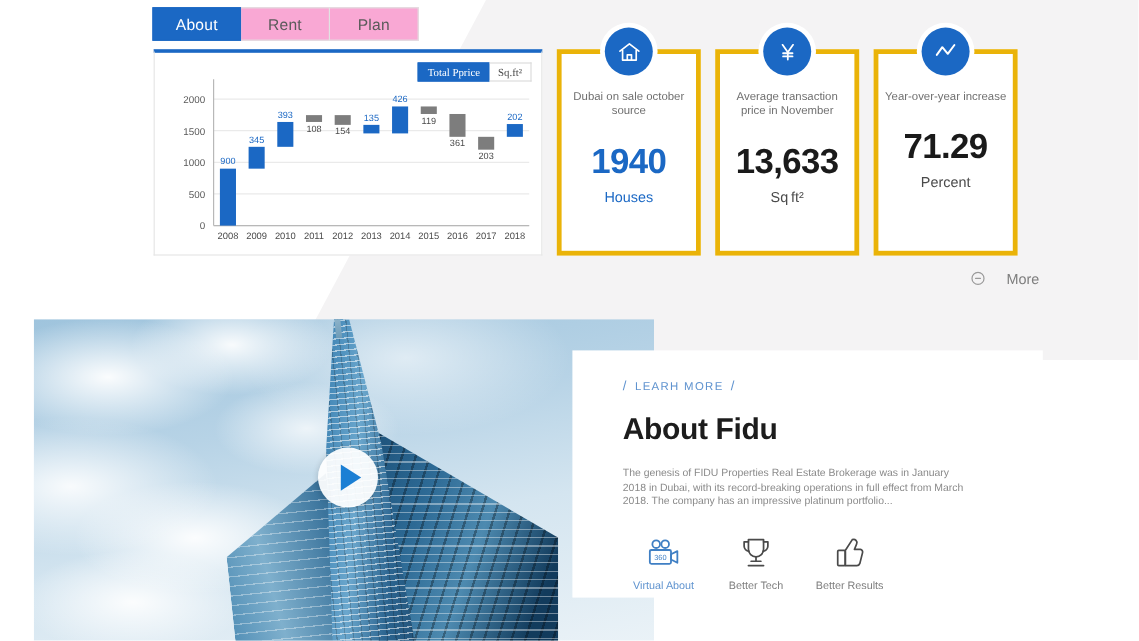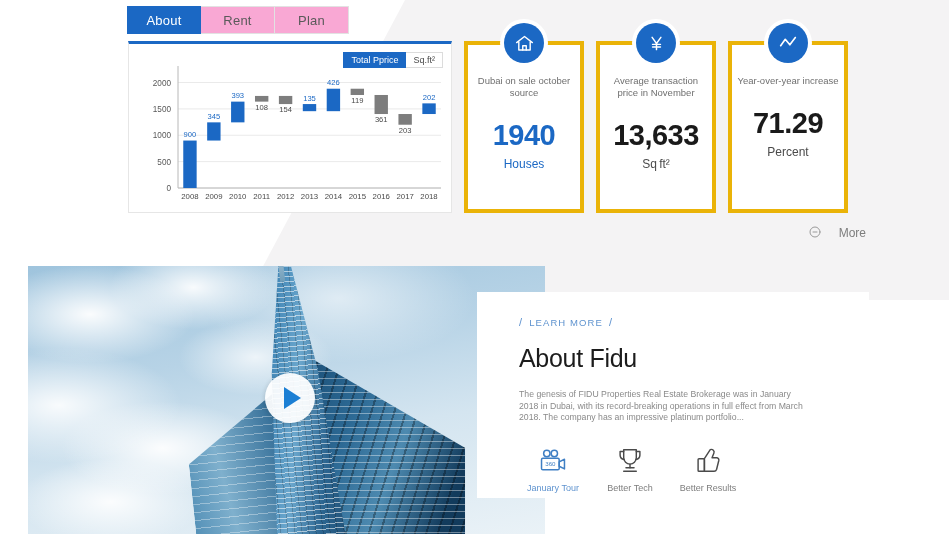--- a/index.html
+++ b/index.html
@@ -49,21 +49,21 @@
   
   .chart-panel {
     position: absolute; left: 128px; top: 41px;
     width: 324px; height: 172px;
     background: #ffffff;
     border: 1px solid #e6e6e6;
     border-top: 3px solid #1b68c4;
     z-index: 4;
   }
   .toggle-group {
-    position: absolute; right: 8px; top: 8px; display: flex; z-index: 3;
+    position: absolute; right: 8px; top: 8px; display: flex; z-index: 3; font-family: Liberation Serif, serif;
   }
   .toggle {
     height: 16px; padding: 0 7px;
     display: flex; align-items: center; justify-content: center;
     font-size: 9px; color: #4a4a4a; background: #fff;
     border: 1px solid #dcdcdc; border-left: none; cursor: pointer;
     white-space: nowrap;
   }
   .toggle:first-child { border-left: 1px solid #dcdcdc; }
   .toggle.active { background: #1b68c4; color: #fff; border-color: #1b68c4; }
@@ -180,21 +180,21 @@
     width: 392px; height: 206px;
     background: #ffffff; z-index: 5;
     padding: 24px 0 0 42px;
   }
   .learn-more {
     display: flex; align-items: center; gap: 6px;
     font-size: 9.5px; color: #5f93cf; letter-spacing: 1.1px;
   }
   .learn-slash { color: #5f93cf; font-size: 11px; }
   .about-title {
-    margin-top: 16px; font-size: 25px; font-weight: normal;
+    margin-top: 16px; font-size: 25px; font-weight: bold;
     color: #1c1c1c; letter-spacing: -0.3px;
   }
   .about-body {
     margin-top: 16px; width: 292px;
     font-size: 8.7px; line-height: 11.5px; color: #8a8a8a;
   }
   .feature-row {
     margin-top: 18px; display: flex; gap: 0;
   }
   .feature { width: 68px; display: flex; flex-direction: column; align-items: center; cursor: pointer; }
@@ -345,21 +345,21 @@
       <div class="feature active">
         <div class="feature-ico">
           <svg width="30" height="26" viewBox="0 0 34 28" fill="none" stroke="#3f7fc4" stroke-width="1.7" stroke-linejoin="round">
             <circle cx="10" cy="5.5" r="3.6"></circle>
               <circle cx="18.5" cy="5.5" r="3.6"></circle>
             <rect x="4" y="11" width="20" height="13" rx="1.5"></rect>
             <path d="M24 15 L30 12 V23 L24 20 Z"></path>
             <text x="14" y="20" font-size="7" fill="#3f7fc4" stroke="none" text-anchor="middle" font-family="Liberation Sans, sans-serif">360</text>
           </svg>
         </div>
-        <div class="feature-label">January Tour</div>
+        <div class="feature-label">Virtual About</div>
       </div>
 
 
       <div class="feature">
         <div class="feature-ico">
           <svg width="26" height="27" viewBox="0 0 28 30" fill="none" stroke="#4a4a4a" stroke-width="1.6" stroke-linecap="round" stroke-linejoin="round">
             <path d="M7 3 H21 V12 A7 7 0 0 1 7 12 Z"></path>
             <path d="M7 5 H3 V9 A5 5 0 0 0 7.5 13.8"></path>
             <path d="M21 5 H25 V9 A5 5 0 0 1 20.5 13.8"></path>
             <path d="M14 19 V23"></path>

